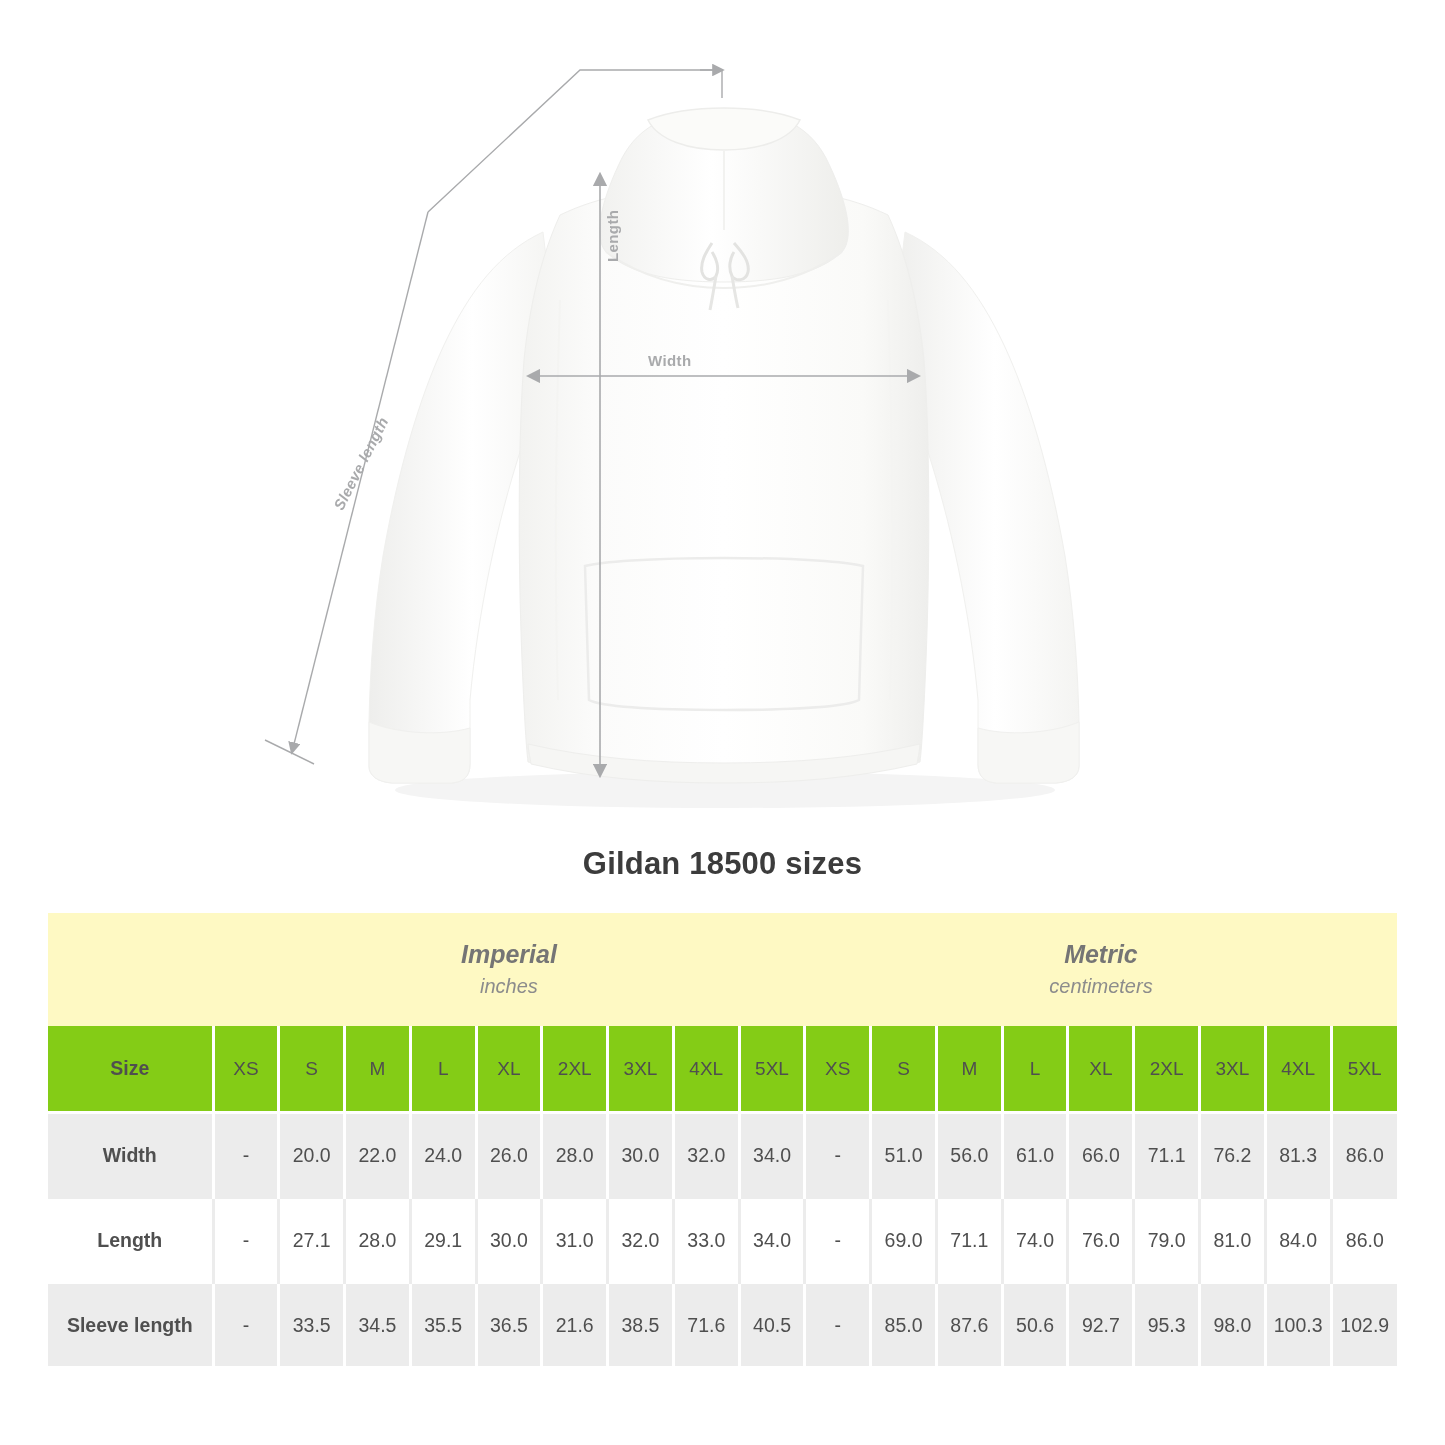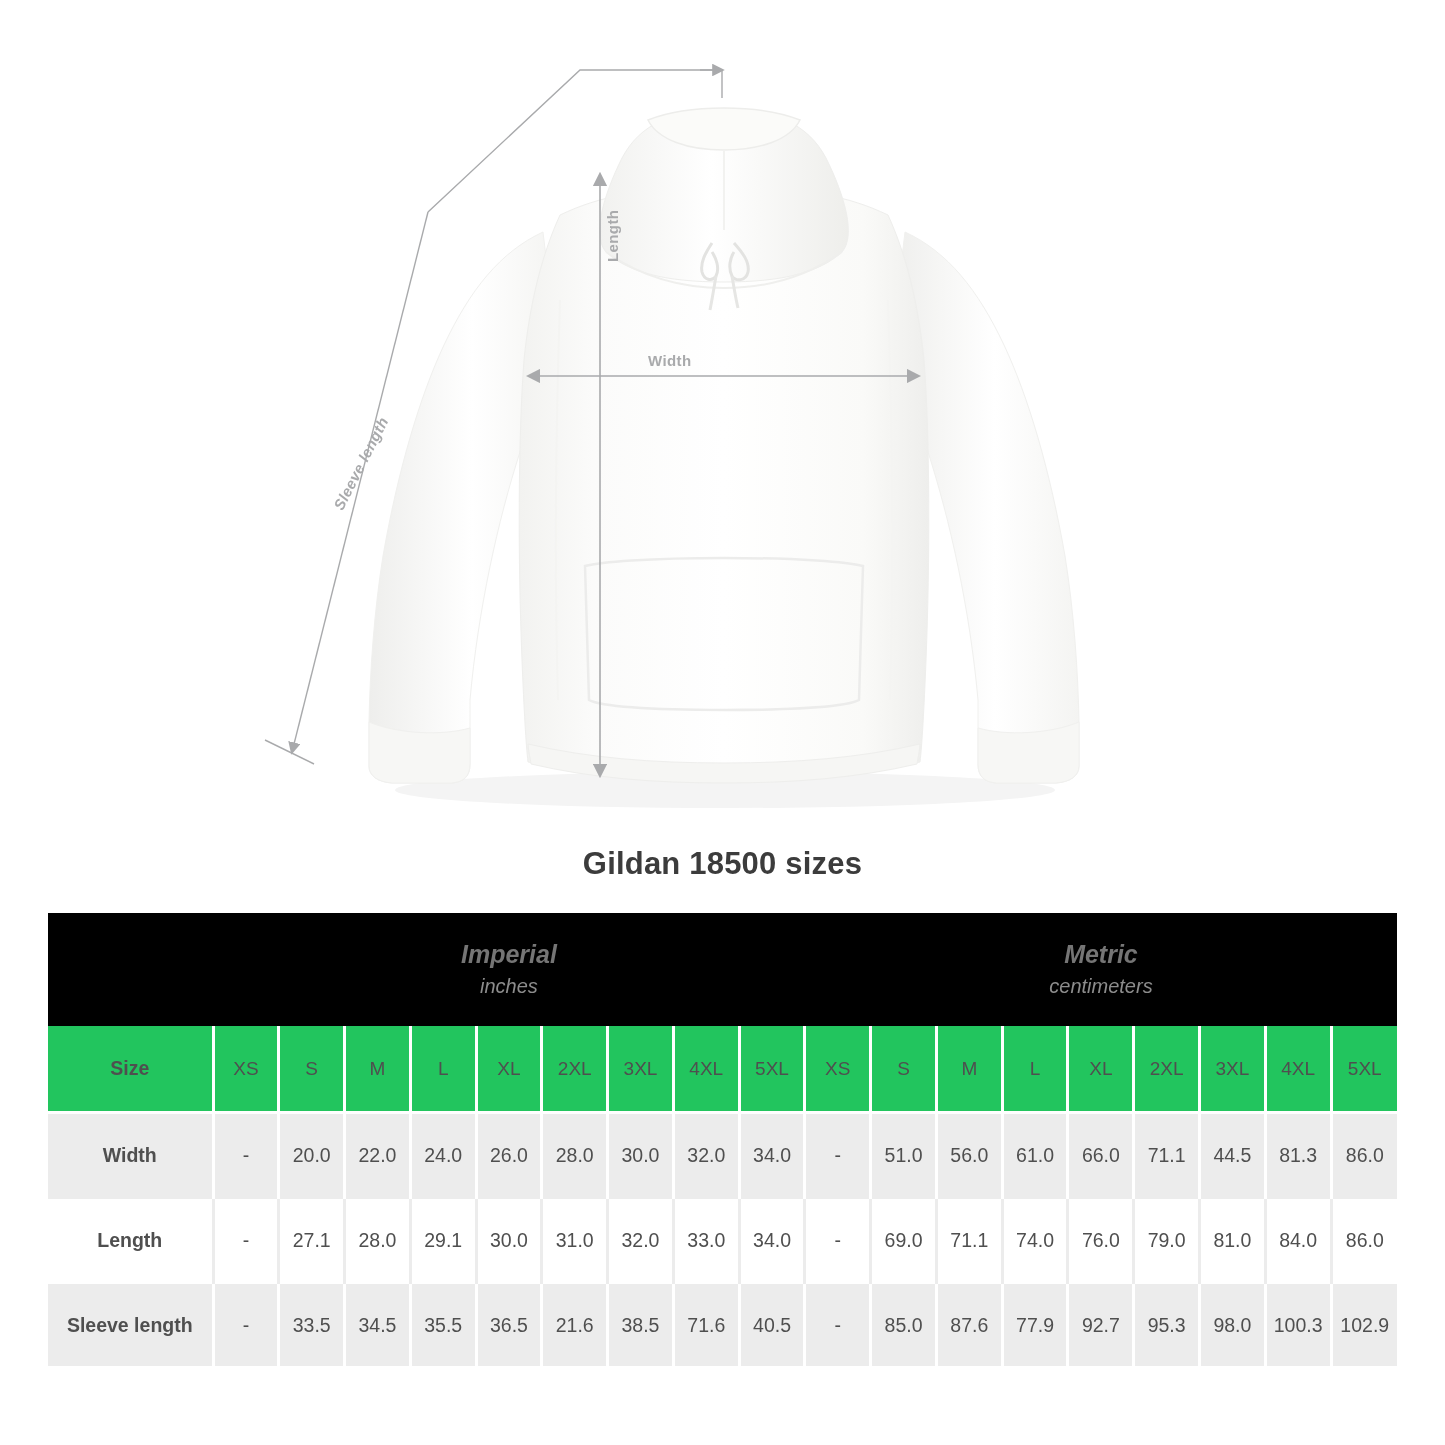--- a/index.html
+++ b/index.html
@@ -82,21 +82,21 @@
     width: 1349px;
     table-layout: fixed;
   }
   td, th {
     border: none;
     text-align: center;
     font-weight: normal;
   }
 
   .unit-row td {
-    background: #000000;
+    background: #fef9c3;
     height: 111px;
     vertical-align: middle;
   }
   .unit-sys {
     font-size: 25px;
     font-style: italic;
     font-weight: bold;
     color: #757575;
     line-height: 1.05;
   }
@@ -105,21 +105,21 @@
     font-style: italic;
     color: #8c8c8c;
     margin-top: 8px;
   }
 
   .head-row td {
     height: 83px;
     font-size: 19px;
     color: #4f4f4f;
     vertical-align: middle;
-    background: #22c55e;
+    background: #84cc16;
   }
   .head-row td.rowlabel {
     font-weight: bold;
     font-size: 19.5px;
   }
 
   .data-row td {
     height: 80px;
     font-size: 19.5px;
     color: #4f4f4f;
@@ -314,21 +314,21 @@
           <td class="sep hsep-top">28.0</td>
           <td class="sep hsep-top">30.0</td>
           <td class="sep hsep-top">32.0</td>
           <td class="sep hsep-top">34.0</td>
           <td class="sep hsep-top">-</td>
           <td class="sep hsep-top">51.0</td>
           <td class="sep hsep-top">56.0</td>
           <td class="sep hsep-top">61.0</td>
           <td class="sep hsep-top">66.0</td>
           <td class="sep hsep-top">71.1</td>
-          <td class="sep hsep-top">44.5</td>
+          <td class="sep hsep-top">76.2</td>
           <td class="sep hsep-top">81.3</td>
           <td class="sep hsep-top">86.0</td>
         </tr>
         <tr class="data-row row-plain">
           <td class="rowlabel hsep-top">Length</td>
           <td class="sep hsep-top">-</td>
           <td class="sep hsep-top">27.1</td>
           <td class="sep hsep-top">28.0</td>
           <td class="sep hsep-top">29.1</td>
           <td class="sep hsep-top">30.0</td>
@@ -353,21 +353,21 @@
           <td class="sep hsep-top">34.5</td>
           <td class="sep hsep-top">35.5</td>
           <td class="sep hsep-top">36.5</td>
           <td class="sep hsep-top">21.6</td>
           <td class="sep hsep-top">38.5</td>
           <td class="sep hsep-top">71.6</td>
           <td class="sep hsep-top">40.5</td>
           <td class="sep hsep-top">-</td>
           <td class="sep hsep-top">85.0</td>
           <td class="sep hsep-top">87.6</td>
-          <td class="sep hsep-top">77.9</td>
+          <td class="sep hsep-top">50.6</td>
           <td class="sep hsep-top">92.7</td>
           <td class="sep hsep-top">95.3</td>
           <td class="sep hsep-top">98.0</td>
           <td class="sep hsep-top">100.3</td>
           <td class="sep hsep-top">102.9</td>
         </tr>
       </tbody>
   </table>
 </div>
 

